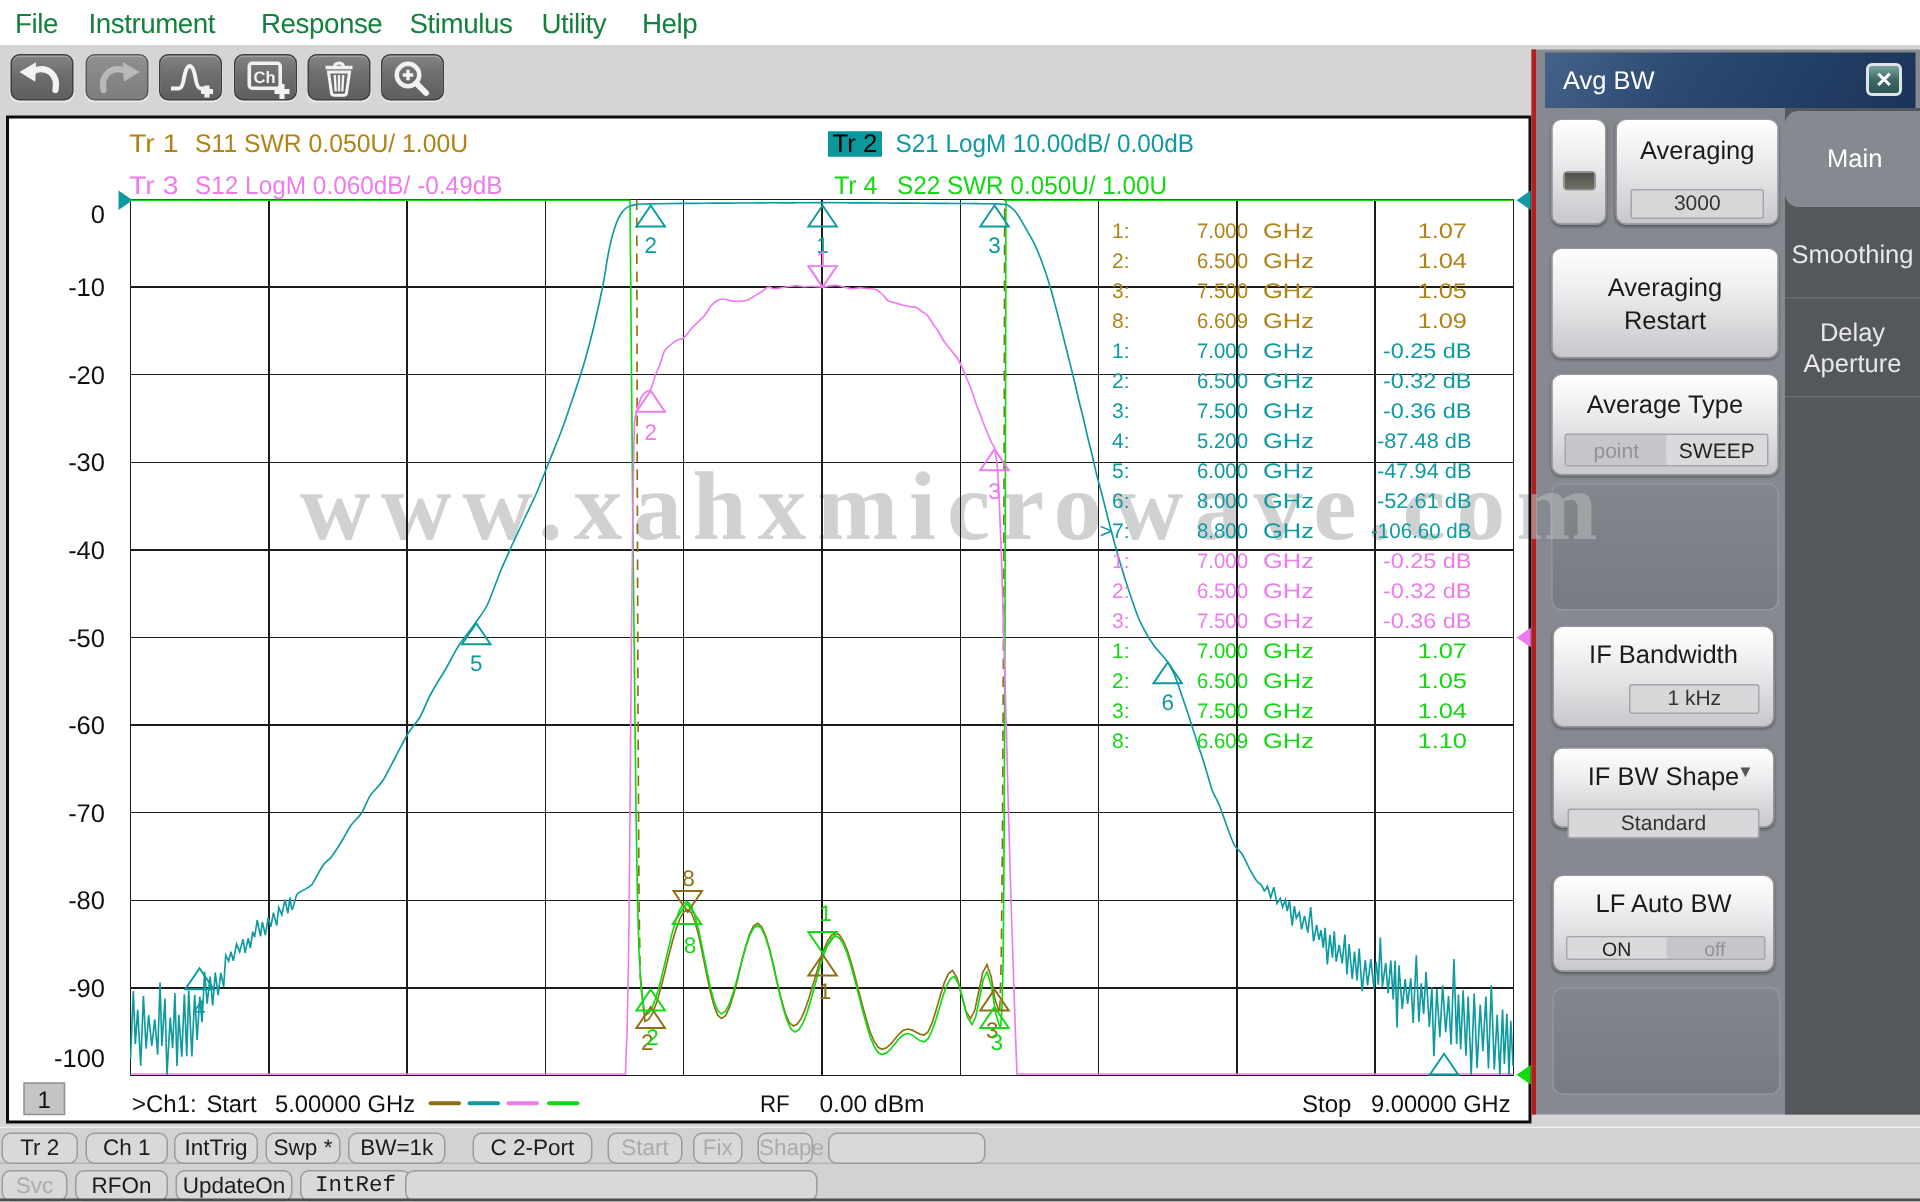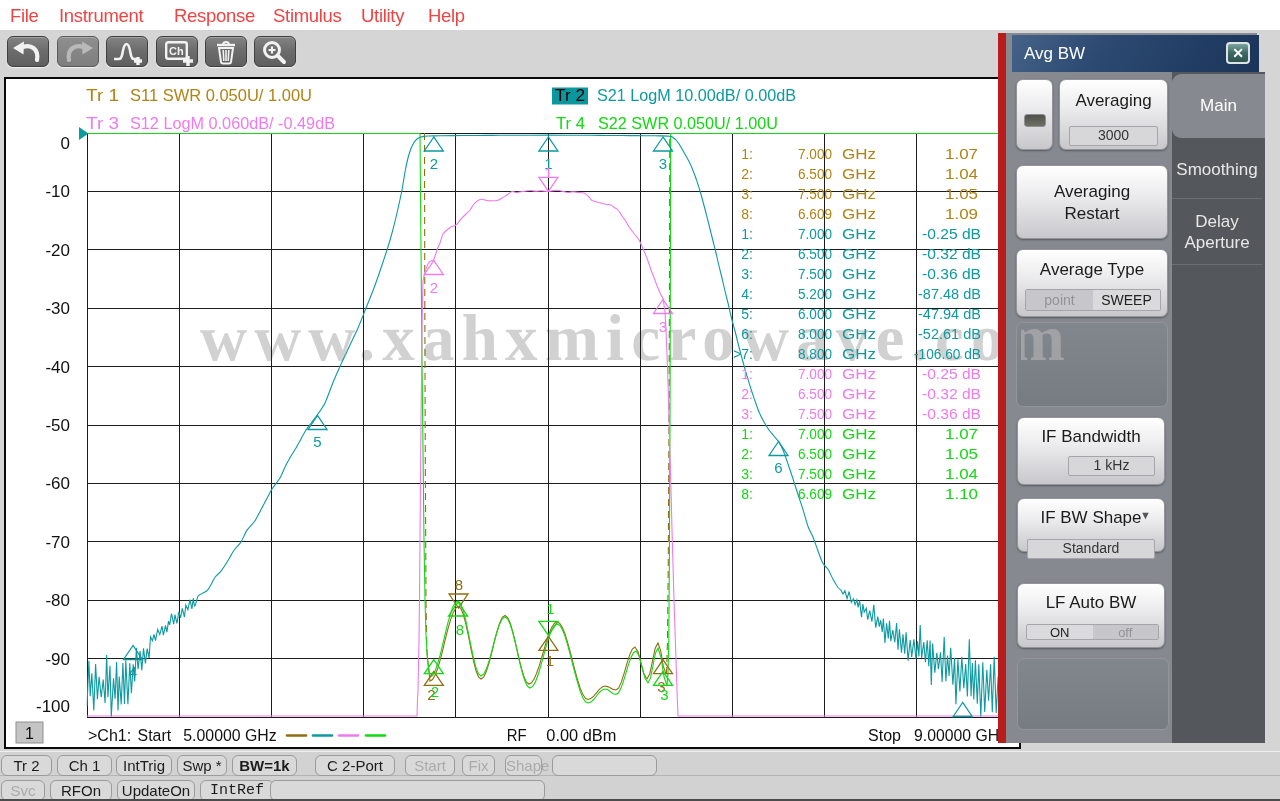--- a/index.html
+++ b/index.html
@@ -1,26 +1,26 @@
 <!DOCTYPE html>
 <html><head><meta charset="utf-8">
 <style>
 * { margin:0; padding:0; box-sizing:border-box; }
 html,body { width:1280px; height:801px; overflow:hidden; background:#d5d5d5;
   font-family:"Liberation Sans", sans-serif; position:relative; }
 .abs { position:absolute; }
 #menubar { left:0; top:0; width:1280px; height:30px; background:#ffffff; z-index:3; }
-#menubar span { position:absolute; top:5px; font-size:18.5px; letter-spacing:-0.3px; color:#ef4444; }
+#menubar span { position:absolute; top:5px; font-size:18.5px; letter-spacing:-0.3px; color:#15803d; }
 #toolbar { left:0; top:30px; width:1280px; height:47px; background:#d5d5d5; z-index:3; }
 .tbtn { position:absolute; top:6px; width:42px; height:31px; border-radius:6px;
   border:1px solid #3f3f3f; background:linear-gradient(180deg,#848484 0%,#6d6d6d 45%,#5f5f5f 100%);
   box-shadow:0 1px 1px rgba(255,255,255,.7), inset 0 1px 0 rgba(255,255,255,.25); }
 .tbtn.dis { background:linear-gradient(180deg,#8f8f8f 0%,#7e7e7e 100%); border-color:#5a5a5a; }
-#panel { left:998px; top:33px; width:259px; height:710px; background:#868a90;
-  border-left:8px solid #b91c1c; z-index:10; }
+#panel { left:1021px; top:33px; width:259px; height:710px; background:#868a90;
+  border-left:3px solid #b91c1c; z-index:10; }
 #ptitle { position:absolute; left:6px; top:2px; width:247px; height:37px;
   background:linear-gradient(120deg,#466288 0%,#2c4a72 35%,#1b3459 100%);
   color:#fff; font-size:17px; }
 .pbtn { position:absolute; left:10px; width:152px; border-radius:7px;
   background:linear-gradient(180deg,#ffffff 0%,#ececee 40%,#c8c8cc 100%);
   border:1px solid #94949a; box-shadow:0 1px 2px rgba(0,0,0,.35); }
 .pbtn .lab { text-align:center; font-size:17px; color:#1b1b1b; }
 .pval { position:absolute; left:9px; right:9px; height:20px; background:#d7d7d9;
   border:1px solid #a6a6aa; border-radius:2px; text-align:center; font-size:14px; color:#333; }
 .pdis { position:absolute; left:10px; width:152px; border-radius:7px;
@@ -282,21 +282,21 @@
       </div>
     </div>
 <div class="pdis" style="left:11px;top:625px;height:72px;"></div>
 </div>
 <div id="statusbars" class="abs">
 <div class="abs" style="left:0;top:0;width:1280px;height:25px;border-top:1px solid #efefef;border-bottom:1px solid #b5b5b5;"></div>
 <div class="sbtn" style="left:1px;top:4px;width:51px;line-height:19px;">Tr 2</div>
 <div class="sbtn" style="left:57px;top:4px;width:55px;line-height:19px;">Ch 1</div>
 <div class="sbtn" style="left:116px;top:4px;width:56px;line-height:19px;">IntTrig</div>
 <div class="sbtn" style="left:177px;top:4px;width:50px;line-height:19px;">Swp *</div>
-<div class="sbtn" style="left:232px;top:4px;width:65px;line-height:19px;font-weight:bold;">BW=1k</div>
+<div class="sbtn" style="left:232px;top:4px;width:65px;line-height:19px;">BW=1k</div>
 <div class="sbtn" style="left:315px;top:4px;width:80px;line-height:19px;">C  2-Port</div>
 <div class="sbtn dis" style="left:405px;top:4px;width:50px;line-height:19px;">Start</div>
 <div class="sbtn dis" style="left:462px;top:4px;width:33px;line-height:19px;">Fix</div>
 <div class="sbtn dis" style="left:505px;top:4px;width:37px;line-height:19px;">Shape</div>
 <div class="sbtn dis" style="left:552px;top:4px;width:105px;line-height:19px;"></div>
 <div class="sbtn dis" style="left:1px;top:29px;width:44px;line-height:19px;">Svc</div>
 <div class="sbtn" style="left:50px;top:29px;width:62px;line-height:19px;">RFOn</div>
 <div class="sbtn" style="left:117px;top:29px;width:78px;line-height:19px;">UpdateOn</div>
 <div class="sbtn" style="left:200px;top:29px;width:74px;line-height:19px;font-family:Liberation Mono, monospace;">IntRef</div>
 <div class="sbtn dis" style="left:270px;top:29px;width:275px;line-height:19px;"></div>

